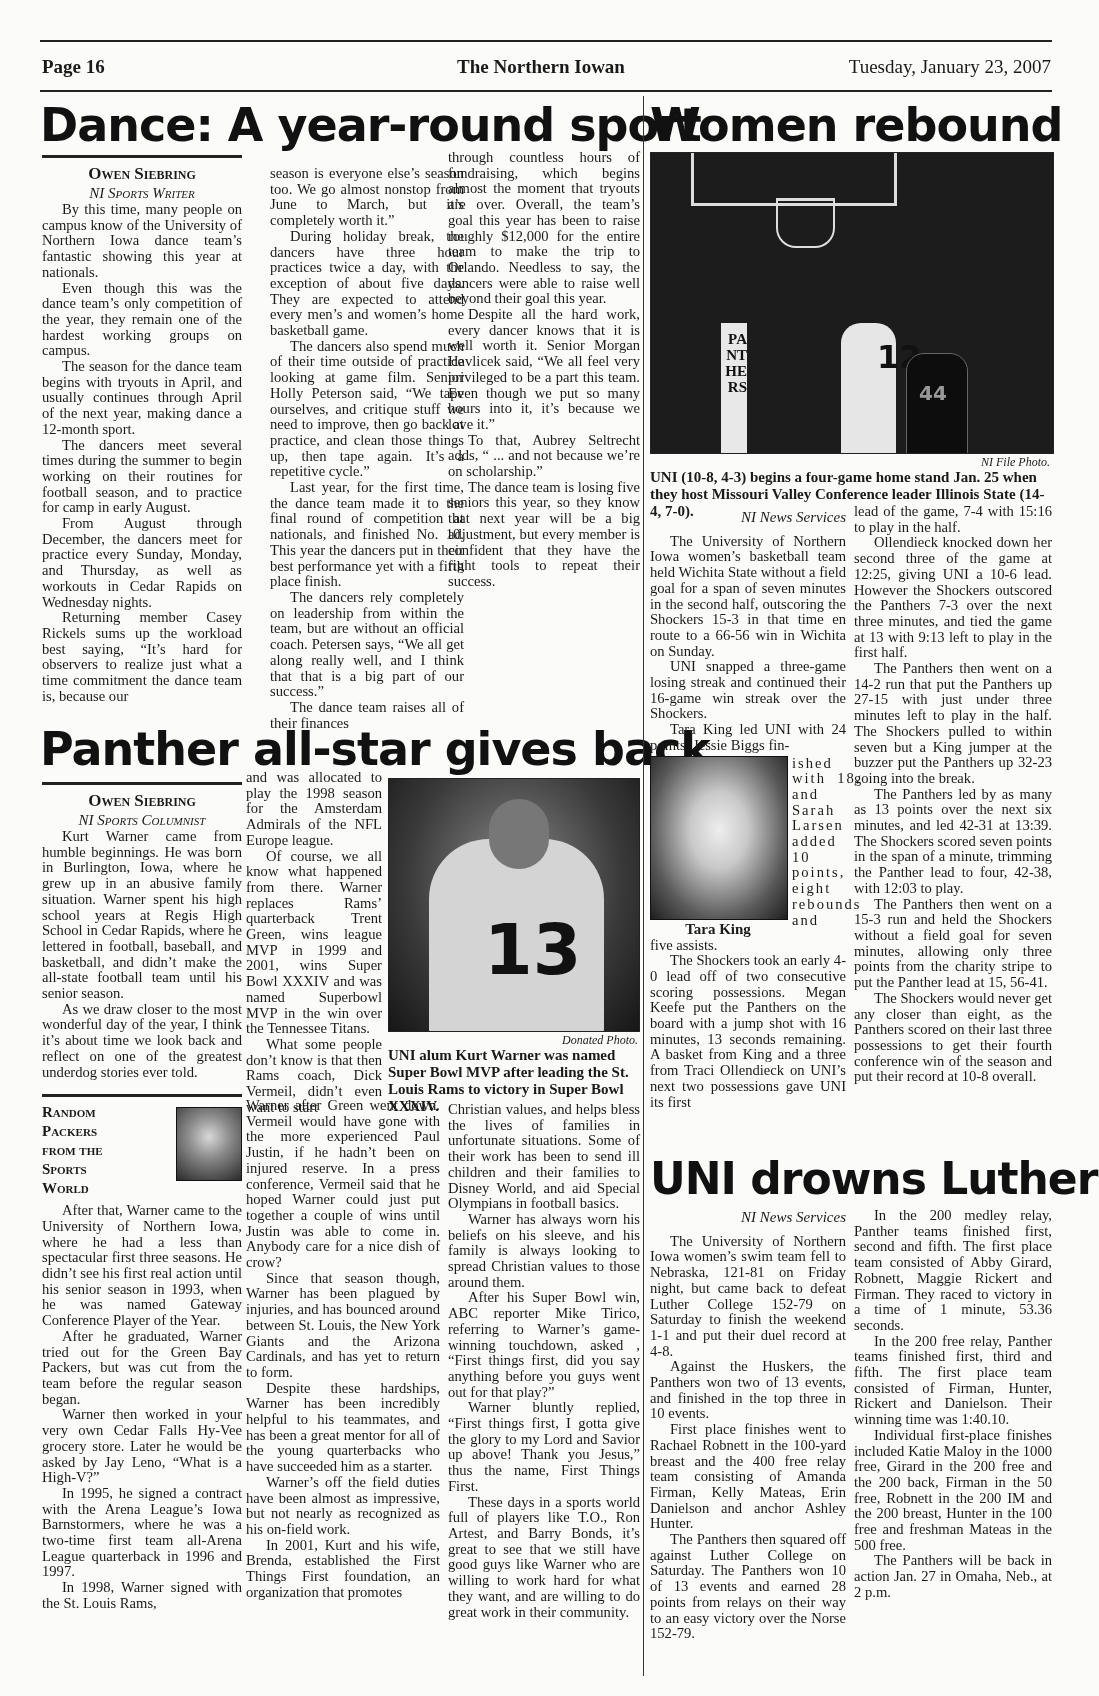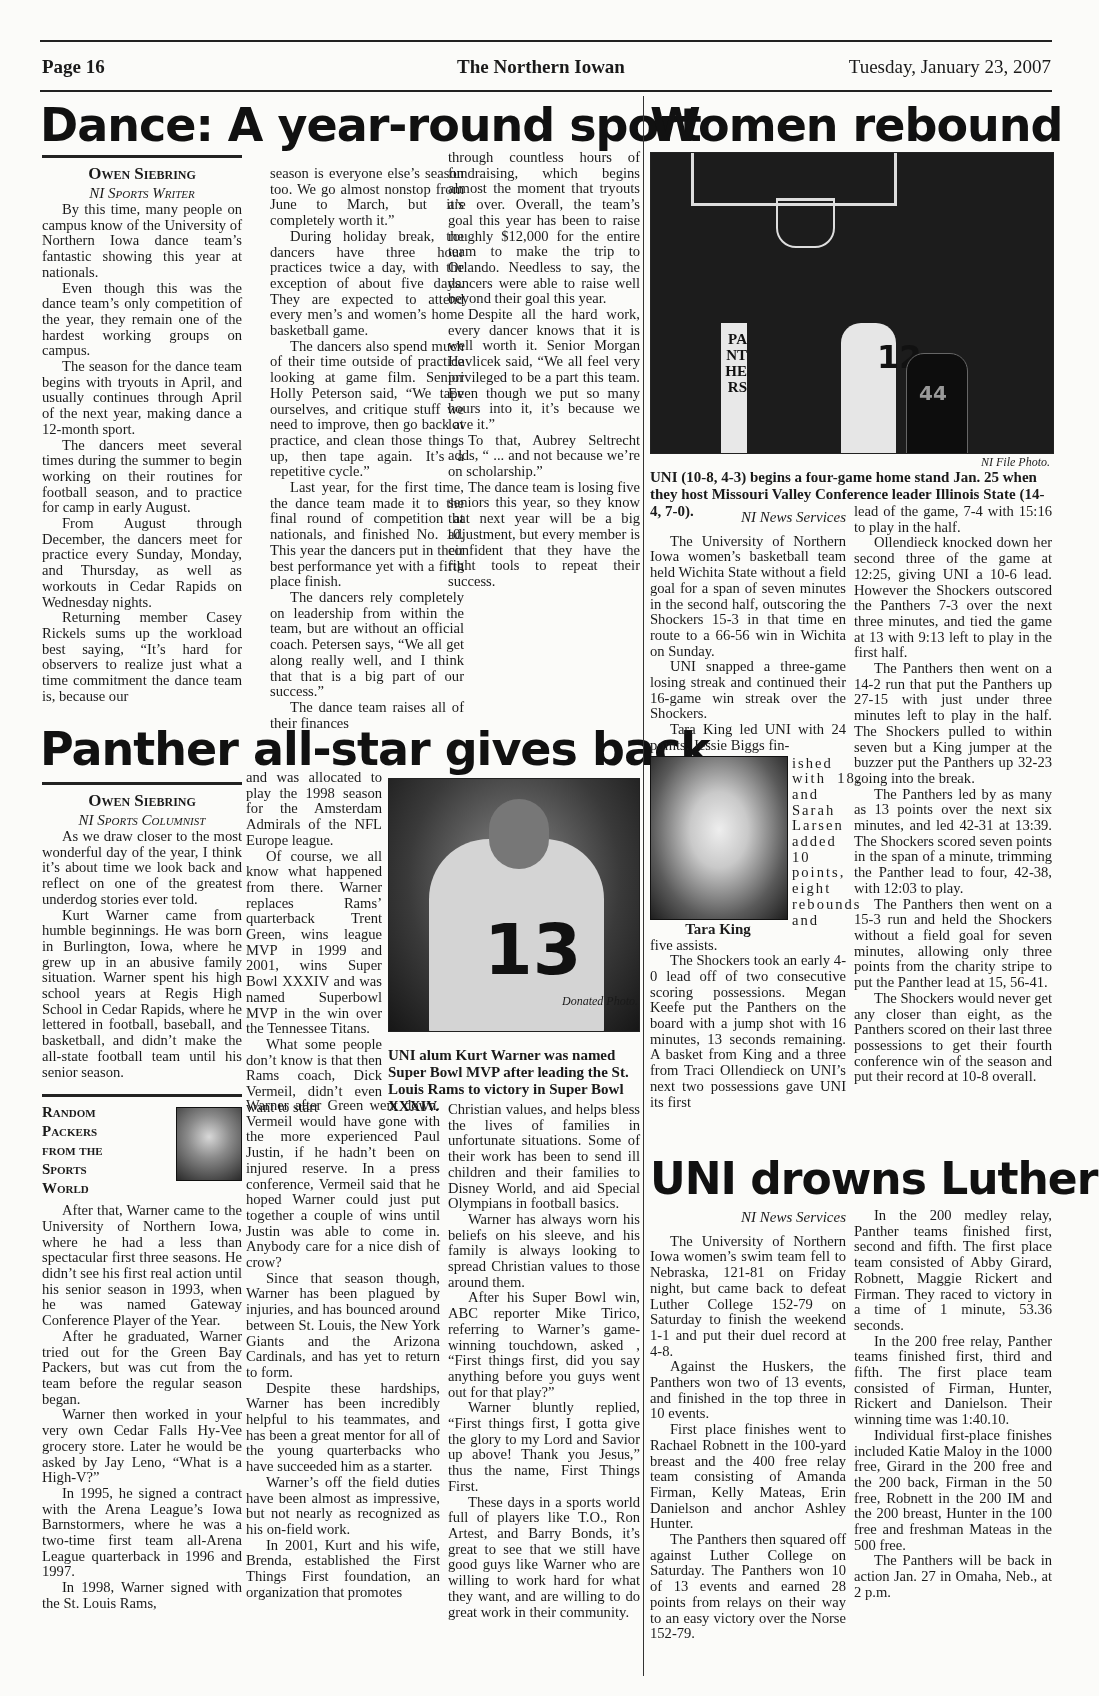--- a/index.html
+++ b/index.html
@@ -77,22 +77,22 @@
 </div>
 
 <div class="headline" style="left:40px; top:722px; font-size:46px;">Panther all-star gives back</div>
 
 <div class="col" style="left:42px; top:782px; width:200px;">
   <div class="thickrule"></div>
   <div class="byline">
     <span class="name">Owen Siebring</span>
     <span class="role">NI Sports Columnist</span>
   </div>
+  <p>Kurt Warner came from humble beginnings. He was born in Burlington, Iowa, where he grew up in an abusive family situation. Warner spent his high school years at Regis High School in Cedar Rapids, where he lettered in football, baseball, and basketball, and didn’t make the all-state football team until his senior season.</p>
   <p>As we draw closer to the most wonderful day of the year, I think it’s about time we look back and reflect on one of the greatest underdog stories ever told.</p>
-  <p>Kurt Warner came from humble beginnings. He was born in Burlington, Iowa, where he grew up in an abusive family situation. Warner spent his high school years at Regis High School in Cedar Rapids, where he lettered in football, baseball, and basketball, and didn’t make the all-state football team until his senior season.</p>
   <div class="thickrule" style="margin-top:14px;"></div>
   <div style="position:relative; height:100px;">
     <div style="position:absolute; left:0; top:0; width:118px; text-align:left; font-weight:bold; font-variant:small-caps; font-size:15px; line-height:19px;">
       <div>Random</div>
       <div>Packers</div>
       <div>from the</div>
       <div>Sports</div>
       <div>World</div>
     </div>
     <div style="position:absolute; right:0; top:4px; width:64px; height:72px; border:1px solid #111; background:radial-gradient(circle at 50% 40%, #d8d8d8 0%, #8a8a8a 40%, #2a2a2a 100%);"></div>
@@ -108,21 +108,21 @@
   <p style="text-indent:0">and was allocated to play the 1998 season for the Amsterdam Admirals of the NFL Europe league.</p>
   <p>Of course, we all know what happened from there. Warner replaces Rams’ quarterback Trent Green, wins league MVP in 1999 and 2001, wins Super Bowl XXXIV and was named Superbowl MVP in the win over the Tennessee Titans.</p>
   <p>What some people don’t know is that then Rams coach, Dick Vermeil, didn’t even want to start</p>
 </div>
 
 <div class="photo" style="left:388px; top:778px; width:250px; height:252px;">
   <div style="position:absolute; left:40px; top:60px; width:175px; height:200px; border-radius:60px 60px 10px 10px; background:#d4d4d4;"></div>
   <div style="position:absolute; left:100px; top:20px; width:60px; height:70px; border-radius:30px; background:#777;"></div>
   <div class="jersey" style="left:95px; top:130px; font-size:70px;">13</div>
 </div>
-<div class="credit" style="left:388px; top:994px; width:250px;">Donated Photo.</div>
+<div class="credit" style="left:388px; top:1033px; width:250px;">Donated Photo.</div>
 <div class="cutline" style="left:388px; top:1047px; width:252px;">UNI alum Kurt Warner was named Super Bowl MVP after leading the St. Louis Rams to victory in Super Bowl XXXIV.</div>
 
 <div class="col" style="left:246px; top:1002px; width:136px;"></div>
 <div class="col" style="left:246px; top:1098px; width:194px;">
   <p style="text-indent:0">Warner after Green went down. Vermeil would have gone with the more experienced Paul Justin, if he hadn’t been on injured reserve. In a press conference, Vermeil said that he hoped Warner could just put together a couple of wins until Justin was able to come in. Anybody care for a nice dish of crow?</p>
   <p>Since that season though, Warner has been plagued by injuries, and has bounced around between St. Louis, the New York Giants and the Arizona Cardinals, and has yet to return to form.</p>
   <p>Despite these hardships, Warner has been incredibly helpful to his teammates, and has been a great mentor for all of the young quarterbacks who have succeeded him as a starter.</p>
   <p>Warner’s off the field duties have been almost as impressive, but not nearly as recognized as his on-field work.</p>
   <p>In 2001, Kurt and his wife, Brenda, established the First Things First foundation, an organization that promotes</p>
 </div>

